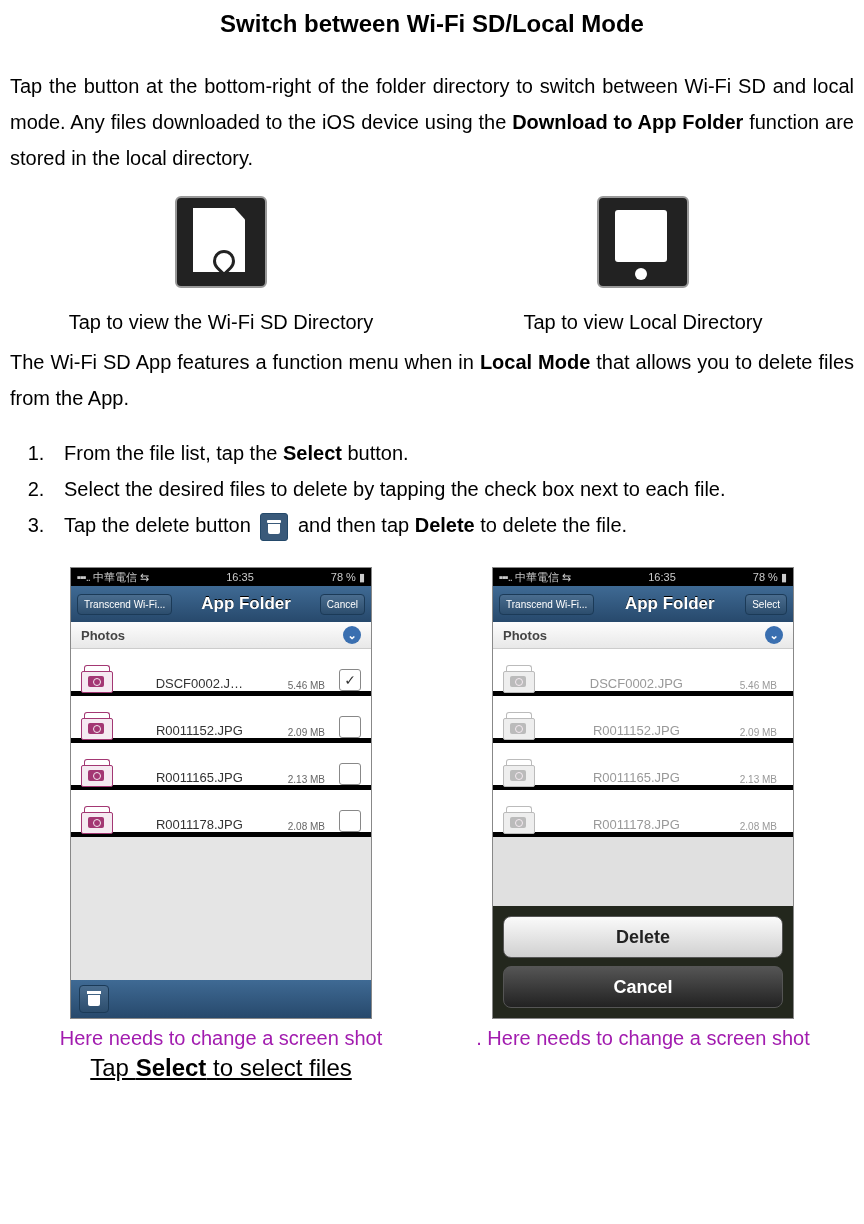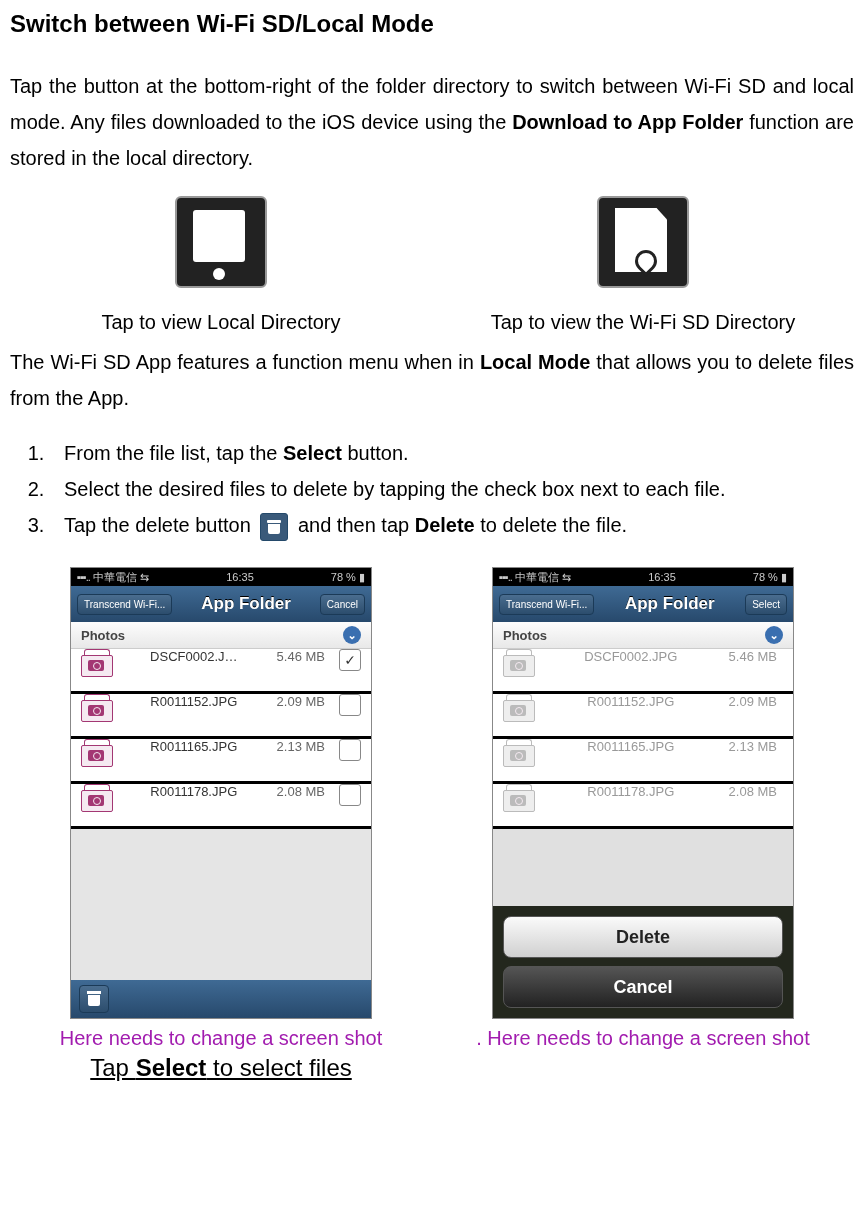--- a/index.html
+++ b/index.html
@@ -7,20 +7,21 @@
     margin: 0;
     padding: 10px 10px;
     width: 844px;
     font-size: 20px;
     color: #000;
   }
   h2 {
     font-size: 24px;
     font-weight: bold;
     margin: 0 0 30px 0;
+    text-align: center;
   }
   p {
     line-height: 1.8;
     margin: 0 0 20px 0;
   }
   .justify {
     text-align: justify;
   }
   .bold { font-weight: bold; }
   .icon-row {
@@ -187,23 +188,23 @@
     border-radius: 50%;
     color: #fff;
     display: flex;
     align-items: center;
     justify-content: center;
     font-size: 11px;
   }
   .file-row {
     background: #fff;
     height: 42px;
-    border-bottom: 3px solid #000000;
-    display: flex;
-    align-items: flex-start;
+    border-bottom: 5px solid #000000;
+    display: flex;
+    align-items: flex-end;
     padding: 0 10px;
     gap: 8px;
   }
   .file-icon {
     width: 30px; height: 26px;
     position: relative;
   }
   .file-icon::before {
     content: "";
     position: absolute;
@@ -238,21 +239,21 @@
     border:1px solid #f5eaf1;
     border-radius:50%;
   }
   .file-name {
     flex: 1;
     color: #333;
     font-size: 13px;
   }
   .file-size {
     color: #666;
-    font-size: 13px;
+    font-size: 10px;
     margin-right: 6px;
   }
   .checkbox {
     width: 20px; height: 20px;
     border: 1px solid #888;
     border-radius: 3px;
     display: flex;
     align-items: center;
     justify-content: center;
     color: #333;
@@ -335,26 +336,26 @@
 <body>
 
 <h2>Switch between Wi-Fi SD/Local Mode</h2>
 
 <p class="justify">
   <span>Tap the button at the bottom-right of the folder directory to switch between Wi-Fi SD and local mode. Any files downloaded to the iOS device using the </span><span class="bold">Download to App Folder</span><span> function are stored in the local directory.</span>
 </p>
 
 <div class="icon-row">
   <div class="icon-block">
+    <div class="icon-img sd-icon"></div>
+    <div class="caption">Tap to view the Wi-Fi SD Directory</div>
+  </div>
+  <div class="icon-block">
     <div class="icon-img phone-icon"></div>
     <div class="caption">Tap to view Local Directory</div>
-  </div>
-  <div class="icon-block">
-    <div class="icon-img sd-icon"></div>
-    <div class="caption">Tap to view the Wi-Fi SD Directory</div>
   </div>
 </div>
 
 <p class="justify">
   <span>The Wi-Fi SD App features a function menu when in </span><span class="bold">Local Mode</span><span> that allows you to delete files from the App.</span>
 </p>
 
 <ol>
   <li>
     <span>From the file list, tap the </span><span class="bold">Select</span><span> button.</span>

